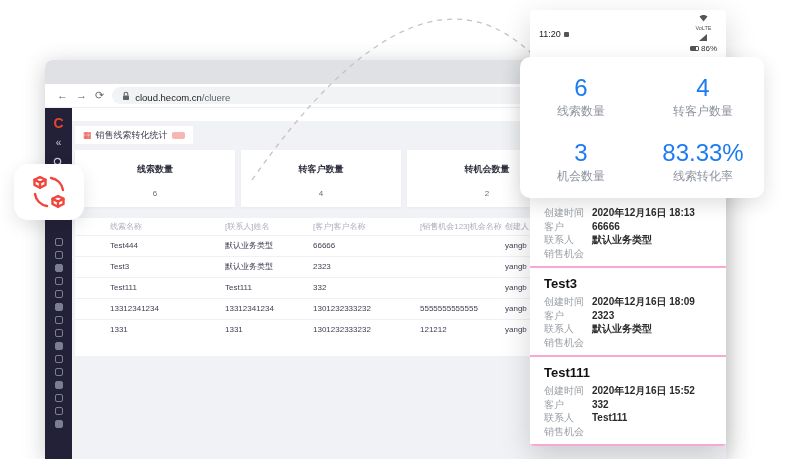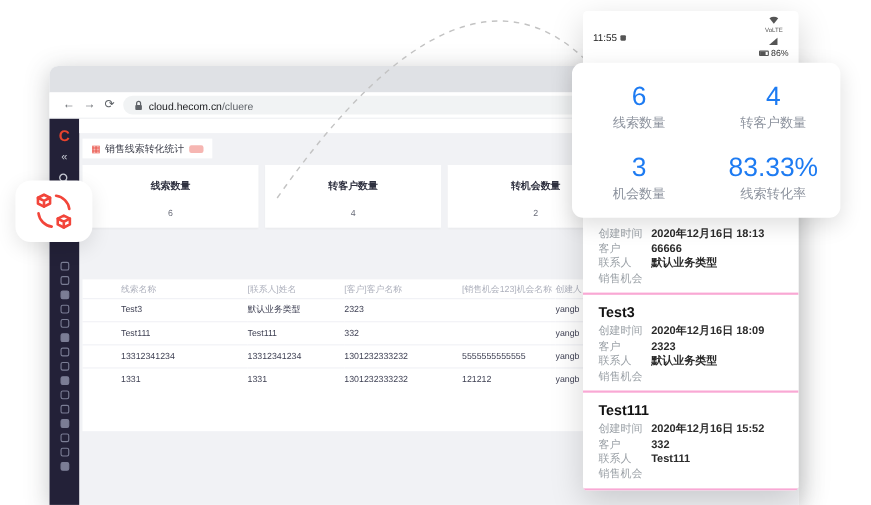--- a/index.html
+++ b/index.html
@@ -44,21 +44,21 @@
               display:flex; align-items:center; gap:4px; padding:0 8px;
               font-size:9px; color:#40424e; }
   .page-tab .doc-ico { color:#e8473c; font-size:9px; line-height:9px; }
   .tab-badge { width:13px; height:7px; background:#f6b6b2; border-radius:2px; }
 
   .cards { position:absolute; left:3px; top:42px; display:flex; gap:6px; }
   .card { width:160px; height:57px; background:#fff; box-shadow:0 1px 2px rgba(0,0,0,.04); text-align:center; }
   .card .cl { font-size:9px; font-weight:bold; color:#2f3140; margin-top:13px; }
   .card .cv { font-size:8px; color:#6a6d7a; margin-top:13px; }
 
-  .table-card { position:absolute; left:3px; top:110px; right:12px; height:138px; background:#fff;margin-top:36px; }
+  .table-card { position:absolute; left:3px; top:110px; right:12px; height:138px; background:#fff; }
   table { width:100%; border-collapse:collapse; table-layout:fixed; }
   th { font-size:8px; font-weight:normal; color:#adb0bc; text-align:left; height:17px; }
   td { font-size:8px; color:#3d3f52; height:21px; border-top:1px solid #f0f1f5; overflow:hidden; white-space:nowrap; }
   th:first-child, td:first-child { padding-left:35px; }
 
   
   .arc { position:absolute; left:0; top:0; z-index:30; pointer-events:none; }
 
   
   .logo-card { position:absolute; left:14px; top:164px; width:70px; height:56px; background:#fff;
@@ -193,20 +193,27 @@
               <tr>
                 <th>线索名称</th>
                 <th>[联系人]姓名</th>
                 <th>[客户]客户名称</th>
                 <th>[销售机会123]机会名称</th>
                 <th>创建人</th>
               </tr>
             </thead>
             <tbody>
               <tr>
+                <td>Test444</td>
+                  <td>默认业务类型</td>
+                  <td>66666</td>
+                  <td></td>
+                  <td>yangb</td>
+              </tr>
+              <tr>
                 <td>Test3</td>
                   <td>默认业务类型</td>
                   <td>2323</td>
                   <td></td>
                   <td>yangb</td>
               </tr>
               <tr>
                 <td>Test111</td>
                   <td>Test111</td>
                   <td>332</td>
@@ -247,21 +254,21 @@
         <path d="M21.5 24.8 L27 27.6 L32.5 24.8 M27 27.6 V32.8"></path>
         <path d="M20 4 A14 14 0 0 1 32 16"></path>
         <path d="M16 32 A14 14 0 0 1 4 20"></path>
       </g>
     </svg>
   </div>
 
   <div class="phone">
     <div class="statusbar">
       <div class="sb-left">
-        <span>11:55</span>
+        <span>11:20</span>
         <span class="sb-sq"></span>
       </div>
       <div class="sb-right">
         <svg width="9" height="7" viewBox="0 0 9 7">
           <path d="M4.5 6.5 L0.5 1.5 A6.5 6.5 0 0 1 8.5 1.5 Z" fill="#555"></path>
         </svg>
         <span class="volte">VoLTE</span>
         <svg width="8" height="7" viewBox="0 0 8 7">
           <path d="M0 7 L8 7 L8 0 Z" fill="#555"></path>
         </svg>

